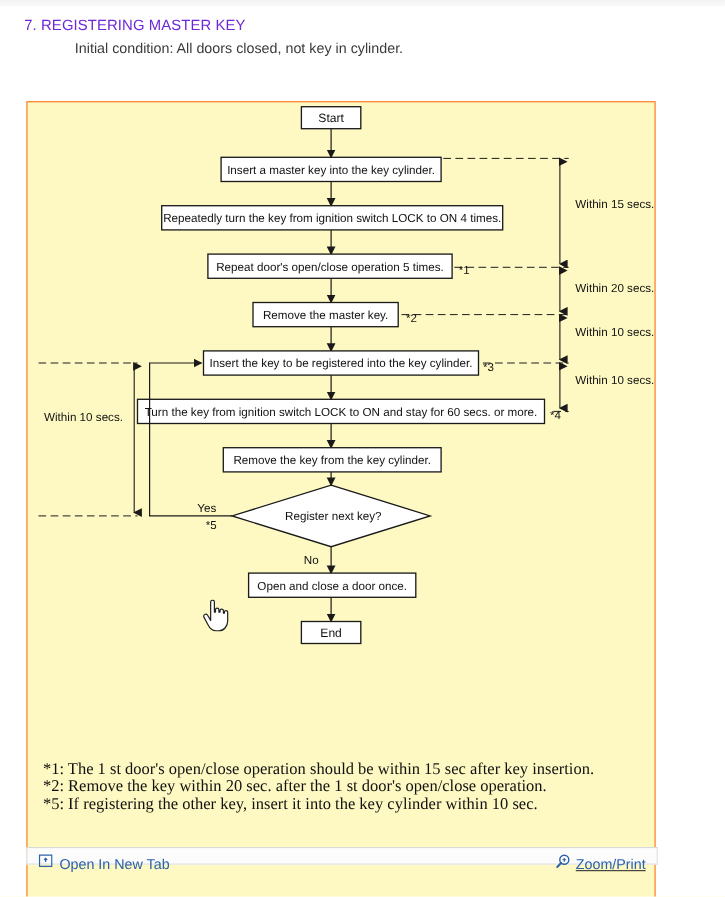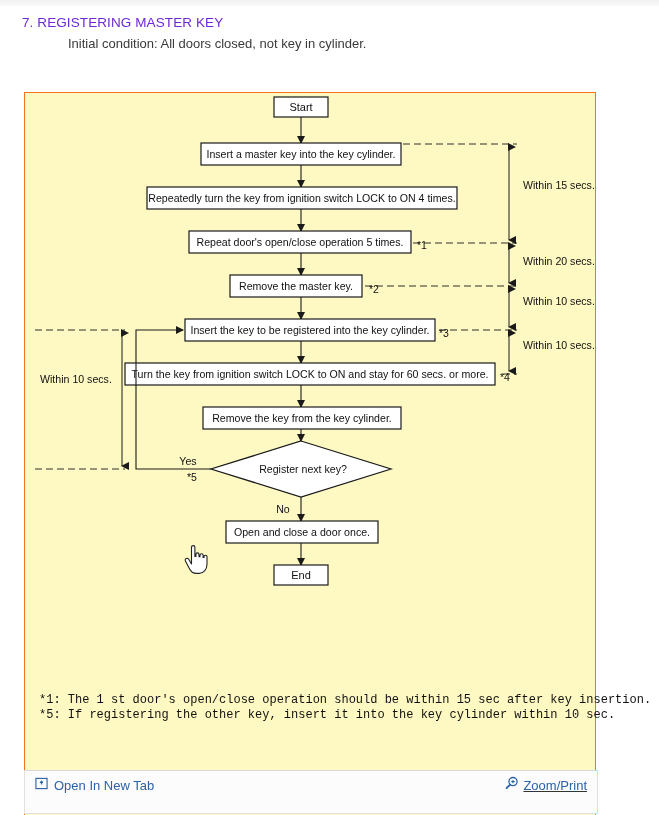--- a/index.html
+++ b/index.html
@@ -54,32 +54,32 @@
     position: absolute;
     left: 0; top: 0;
   }
   .fn-list {
     position: absolute;
     left: 14px;
     top: 600px;
     width: 545px;
   }
   .fn-line {
-    font-size: 12px;
+    font-size: 15px;
     color: #111111;
     line-height: 15.4px;
     white-space: nowrap;
-    font-family: Liberation Mono, monospace;
+    font-family: Liberation Serif, serif;
   }
   .footer-bar {
     position: absolute;
     left: 24px;
     top: 770px;
     width: 574px;
-    height: 44px;
+    height: 16px;
     background: #fcfcfc;
     border: 1px solid #e0e0e0;
     border-top: 1px solid #d8d8d8;
     box-sizing: border-box;
   }
   .footer-left {
     position: absolute;
     left: 10px;
     top: 5px;
     display: flex;
@@ -232,20 +232,21 @@
     </g>
 
     <text x="498" y="96" font-family="Liberation Sans, sans-serif" font-size="10.6" fill="#111">Within 15 secs.</text>
     <text x="498" y="172" font-family="Liberation Sans, sans-serif" font-size="10.6" fill="#111">Within 20 secs.</text>
     <text x="498" y="212" font-family="Liberation Sans, sans-serif" font-size="10.6" fill="#111">Within 10 secs.</text>
     <text x="498" y="256" font-family="Liberation Sans, sans-serif" font-size="10.6" fill="#111">Within 10 secs.</text>
   </svg>
 
   <div class="fn-list">
     <div class="fn-line">*1: The 1 st door's open/close operation should be within 15 sec after key insertion.</div>
+    <div class="fn-line">*2: Remove the key within 20 sec. after the 1 st door's open/close operation.</div>
     <div class="fn-line">*5: If registering the other key, insert it into the key cylinder within 10 sec.</div>
   </div>
 </div>
 
 <div class="footer-bar">
   <div class="footer-left">
     <span>
       <svg width="13" height="13" viewBox="0 0 14 14">
         <rect x="1" y="1.5" width="12" height="11" fill="none" stroke="#2b62a8" stroke-width="1.2"></rect>
         <path d="M7,8.2 L7,4.6 M5.4,6.2 L7,4.6 L8.6,6.2" fill="none" stroke="#2b62a8" stroke-width="1.2"></path>

